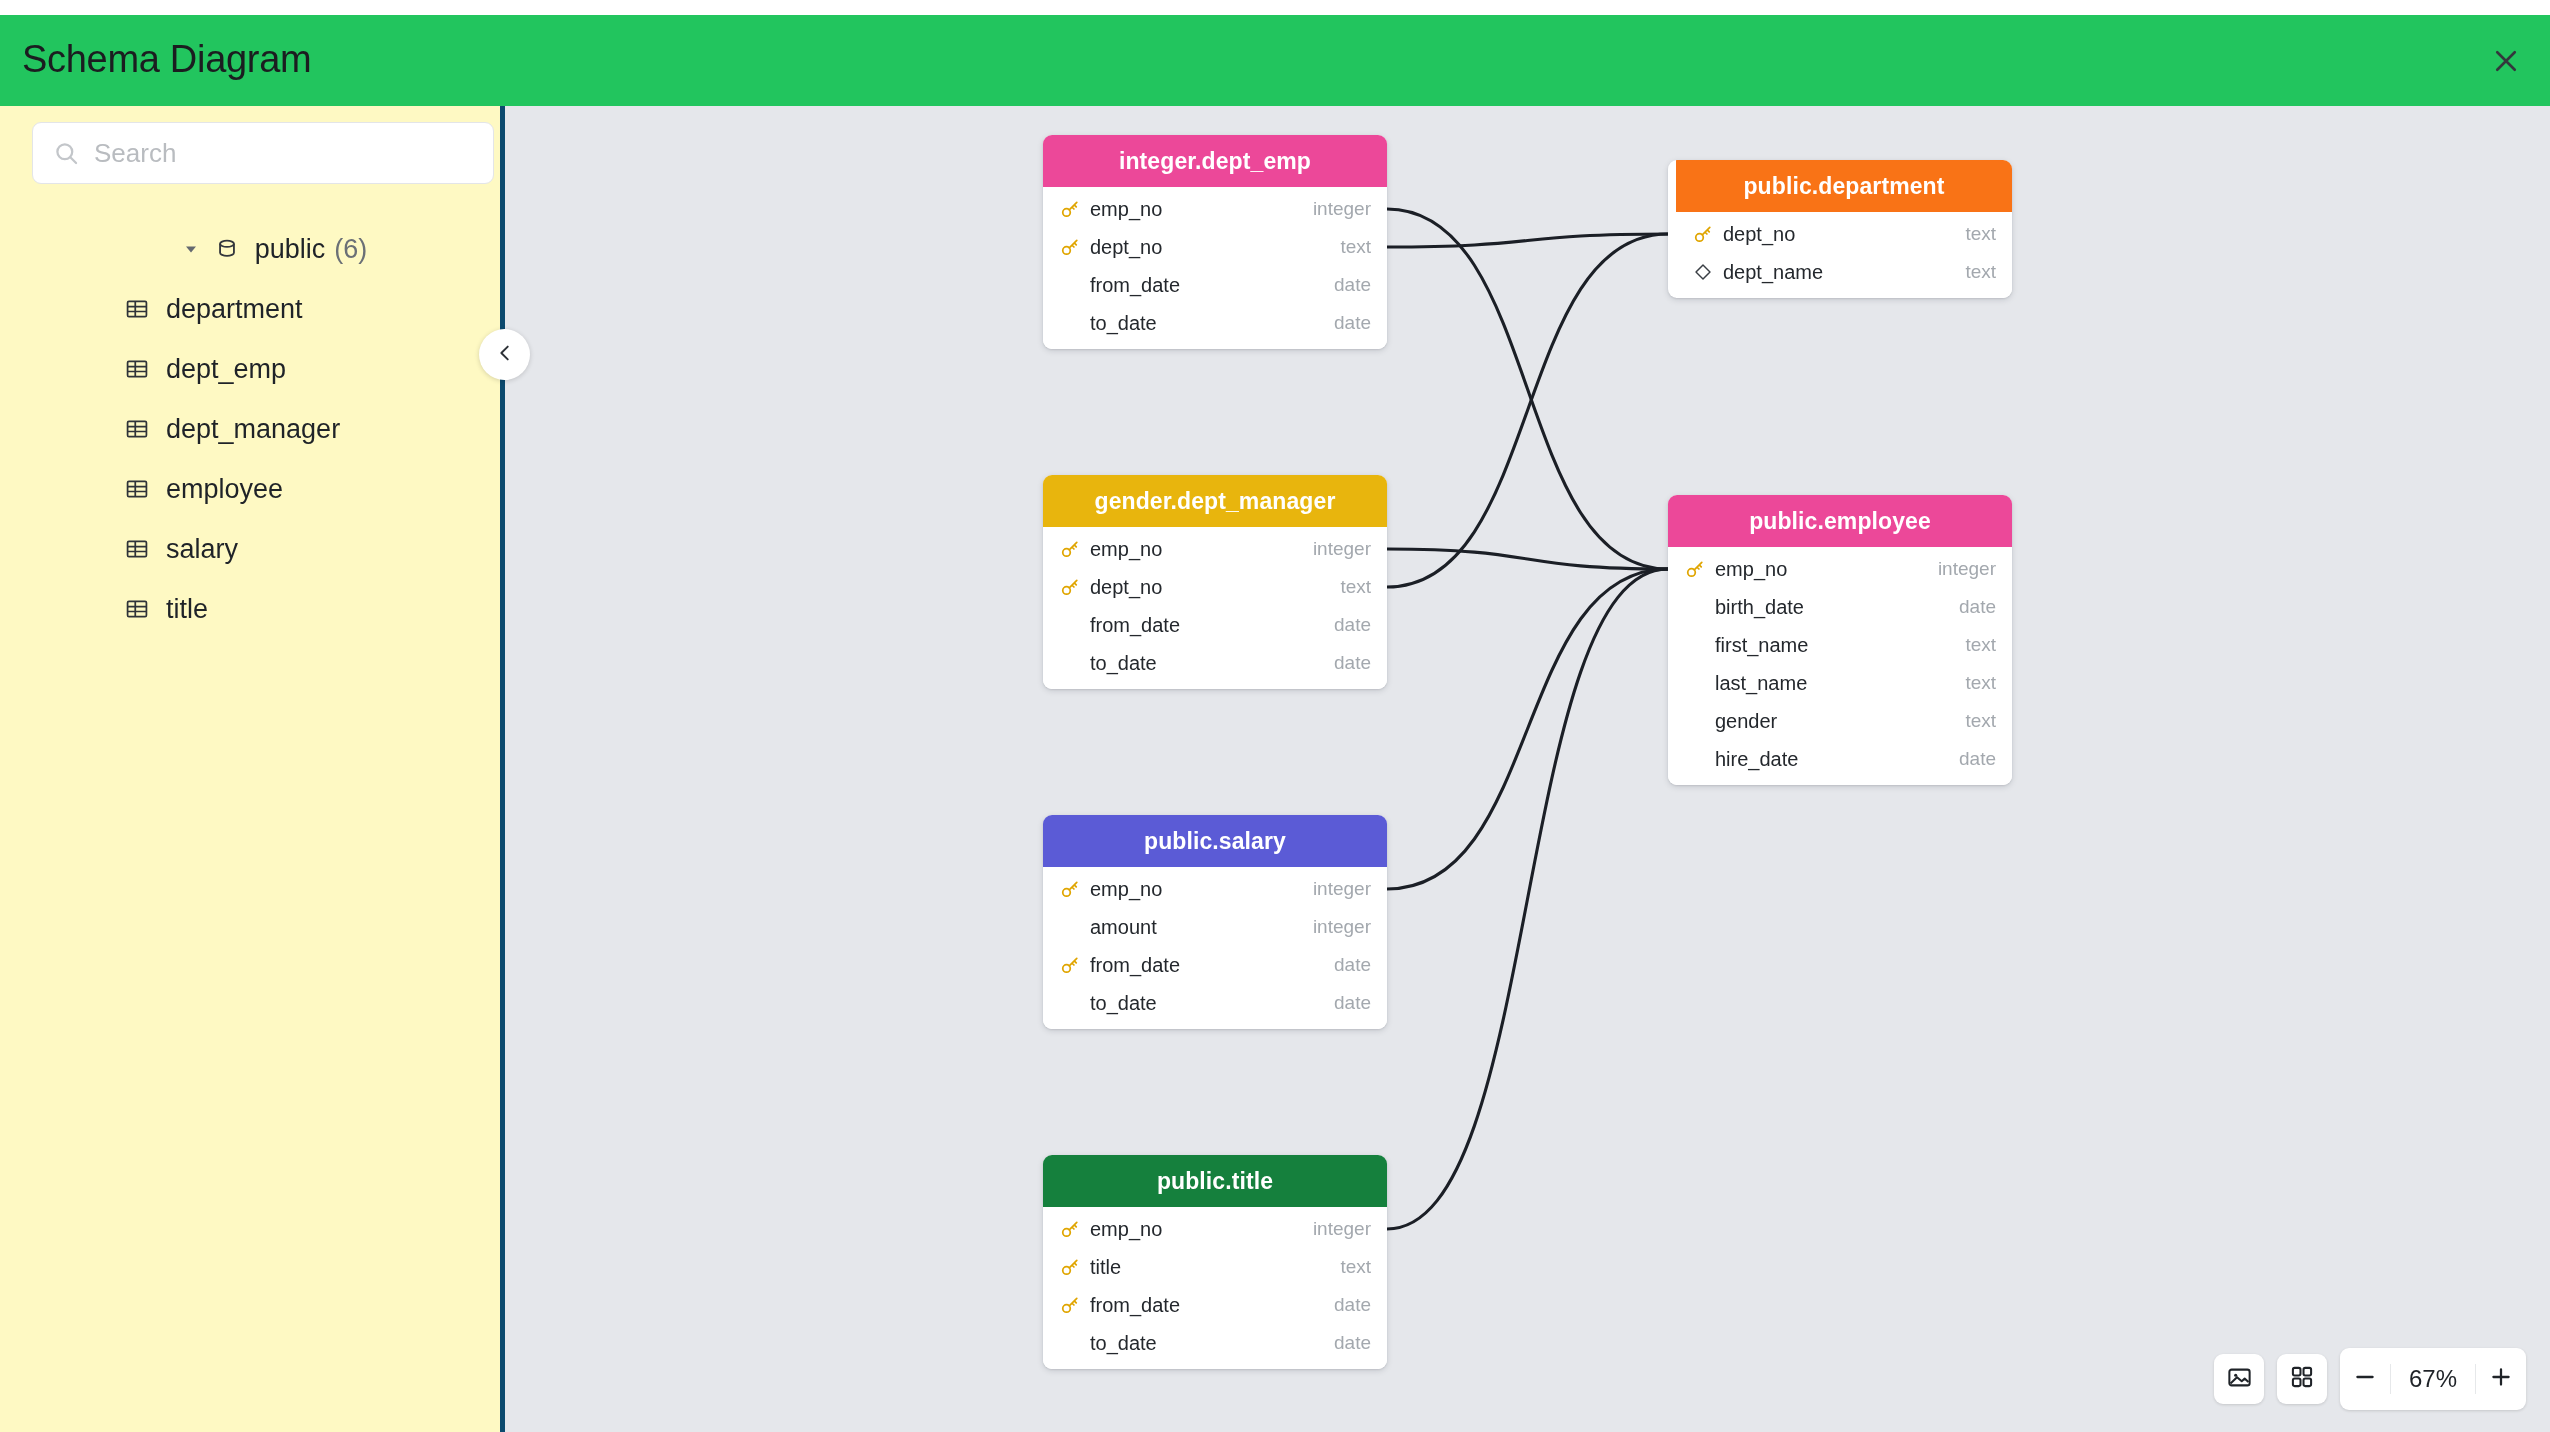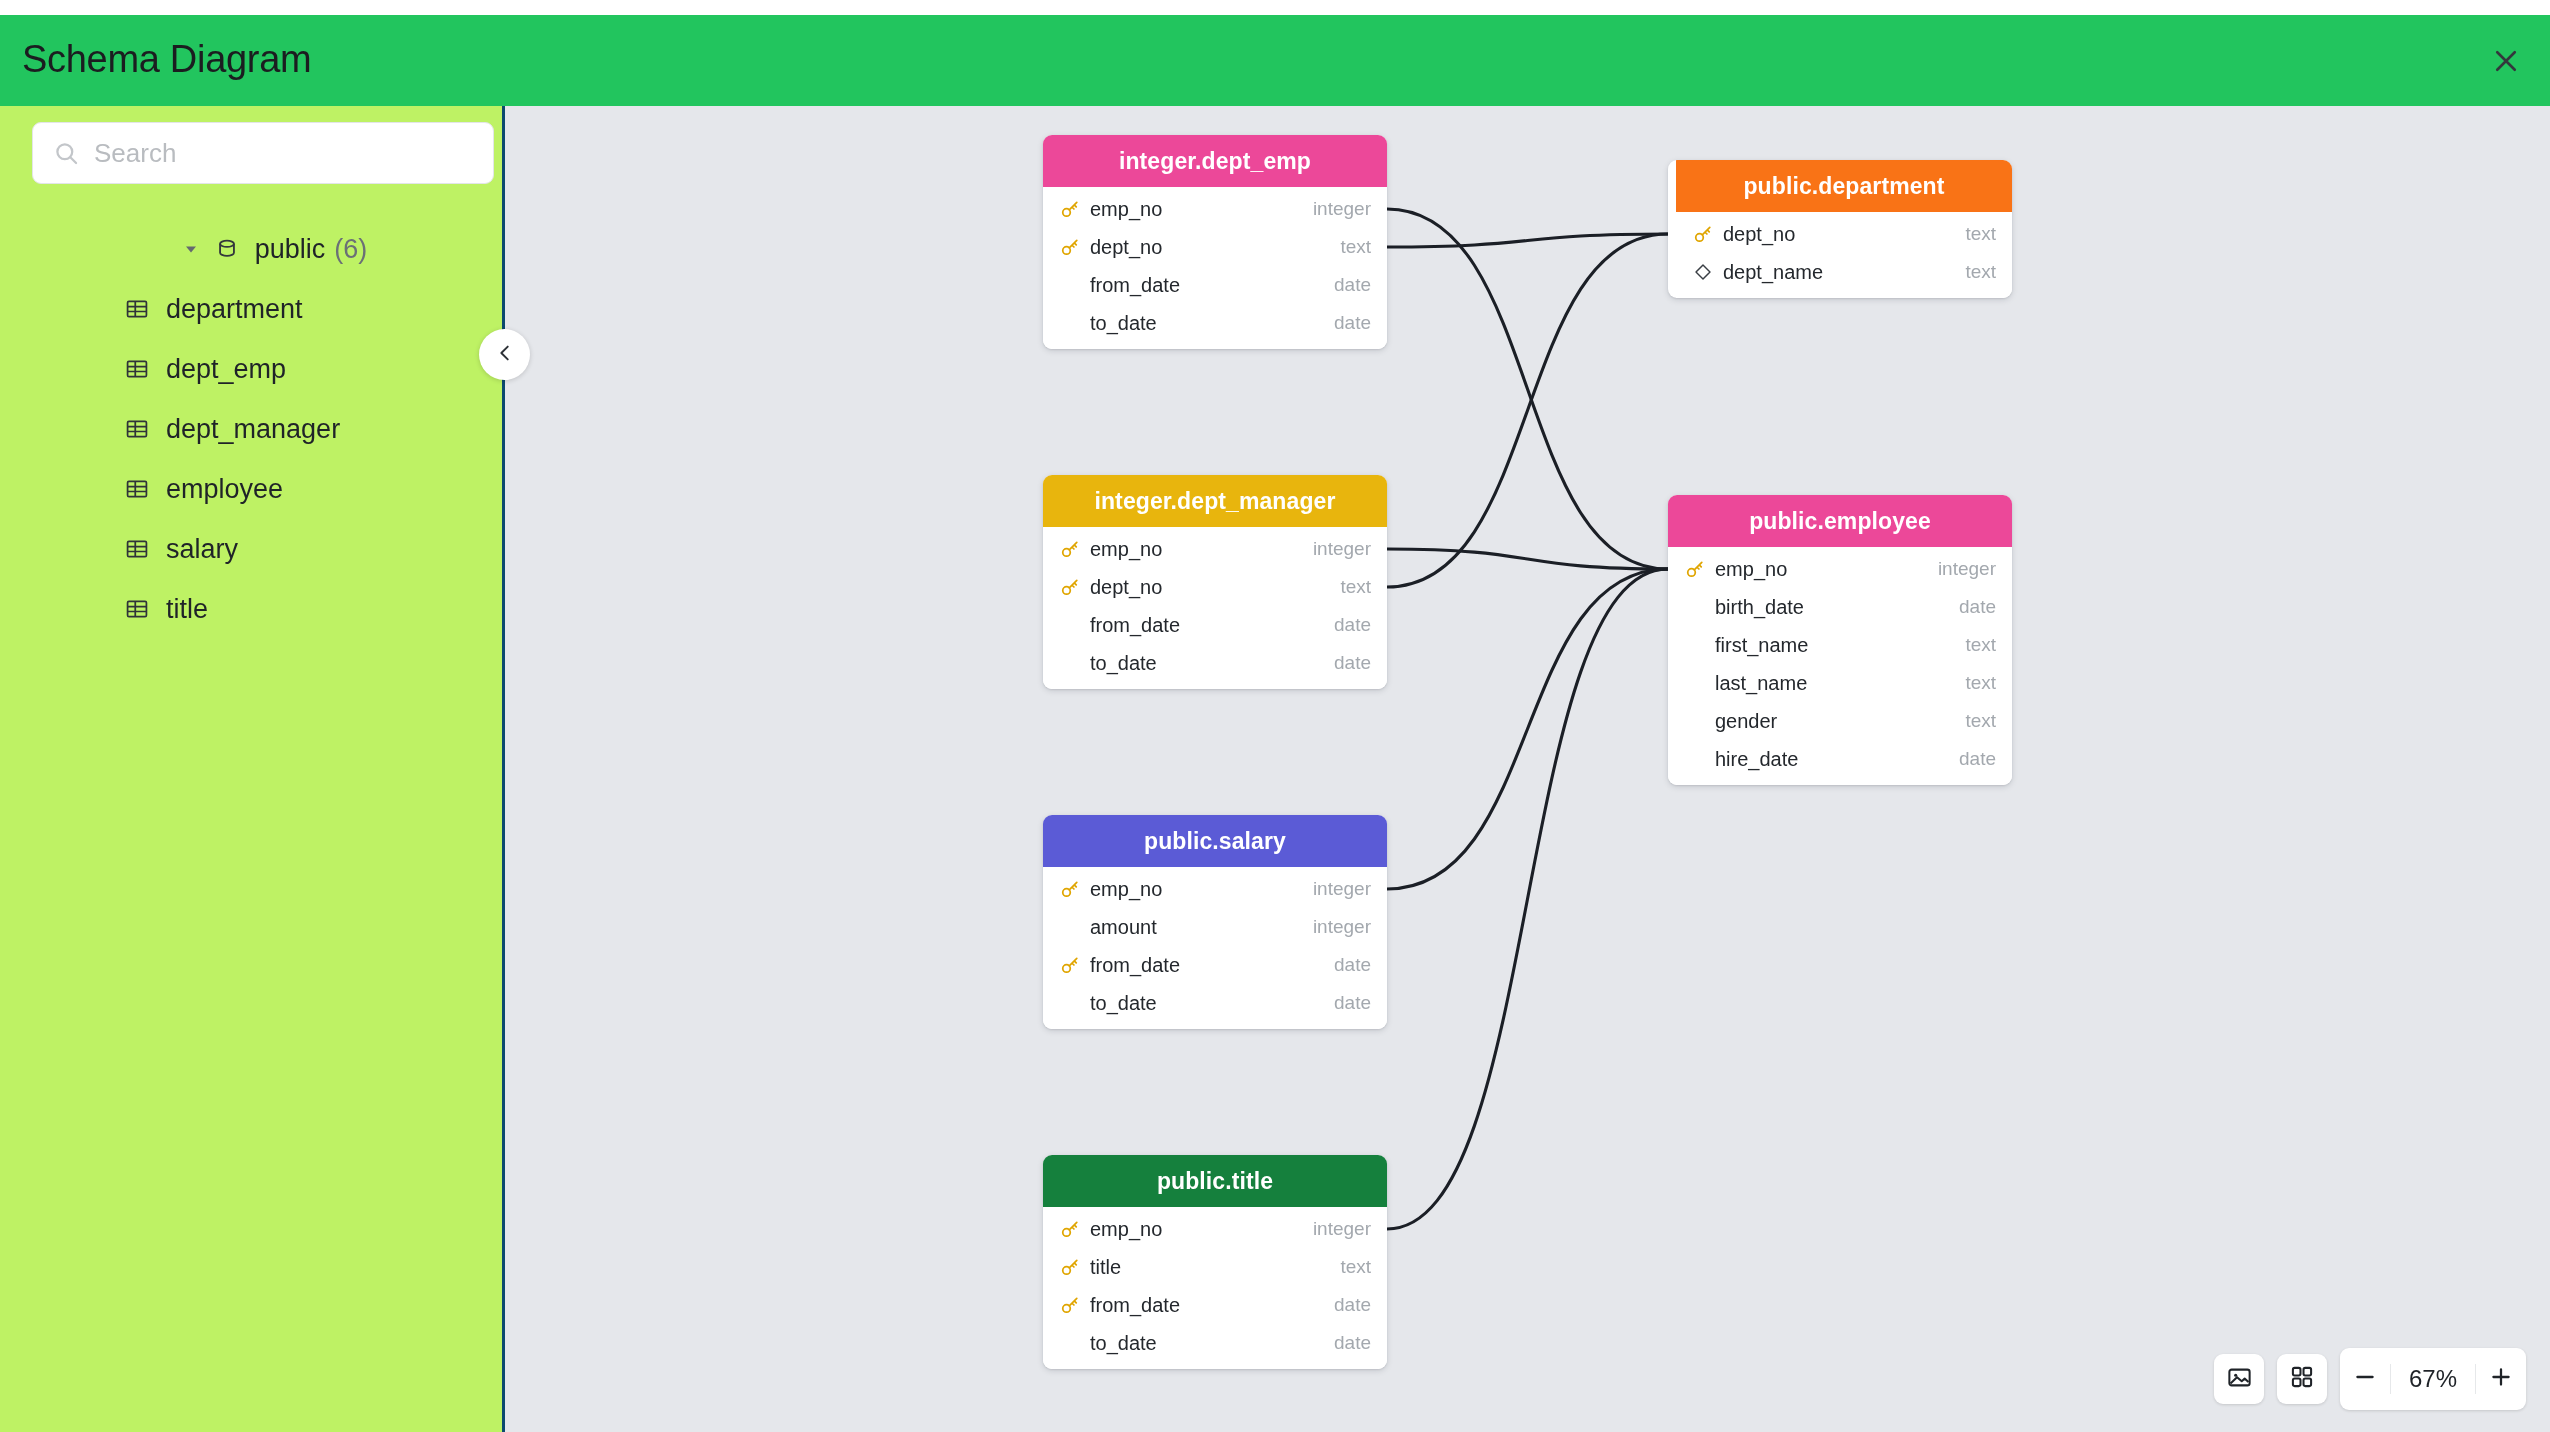--- a/index.html
+++ b/index.html
@@ -31,22 +31,22 @@
     width: 44px; height: 44px;
     display: flex; align-items: center; justify-content: center;
     cursor: pointer; border-radius: 6px; background: transparent;
   }
   .close-btn svg { display: block; }
 
   
   .sidebar {
     position: absolute; left: 0; top: 91px;
     width: 505px; height: 1341px;
-    background: #bef264;
-    border-right: 3px solid #0c4a6e;
+    background: #fef9c3;
+    border-right: 5px solid #0c4a6e;
     z-index: 30;
   }
   .search-wrap {
     position: absolute; left: 32px; top: 31px;
     width: 462px; height: 62px;
     border: 1px solid #e3e5e8; border-radius: 9px;
     background: #fff;
     display: flex; align-items: center;
   }
   .search-icon { margin-left: 20px; display: flex; align-items: center; }
@@ -344,21 +344,21 @@
                   <path d="M12 3.6 L20.4 12 L12 20.4 L3.6 12 Z"></path>
                 </svg>
               </span>
               <span class="col-name">dept_name</span>
               <span class="col-type">text</span>
             </div>
           </div>
         </div>
         <div class="node" style="left: 538px; top: 384px;">
           <div class="node-head" style="background:#e8b50d">
-            <span>integer.dept_manager</span>
+            <span>gender.dept_manager</span>
           </div>
           <div class="node-body">
             <div class="col-row">
               <span class="col-icon">
                 <svg width="22" height="22" viewBox="0 0 24 24" fill="none" stroke="#e0a500" stroke-width="1.9" stroke-linecap="round" stroke-linejoin="round">
                   <circle cx="8.2" cy="15.8" r="4.1"></circle>
                   <path d="M11.2 12.9 L19.4 4.7 M16.6 7.5 L18.8 9.7 M14.2 9.9 L16.3 12"></path>
                 </svg>
               </span>
               <span class="col-name">emp_no</span>

